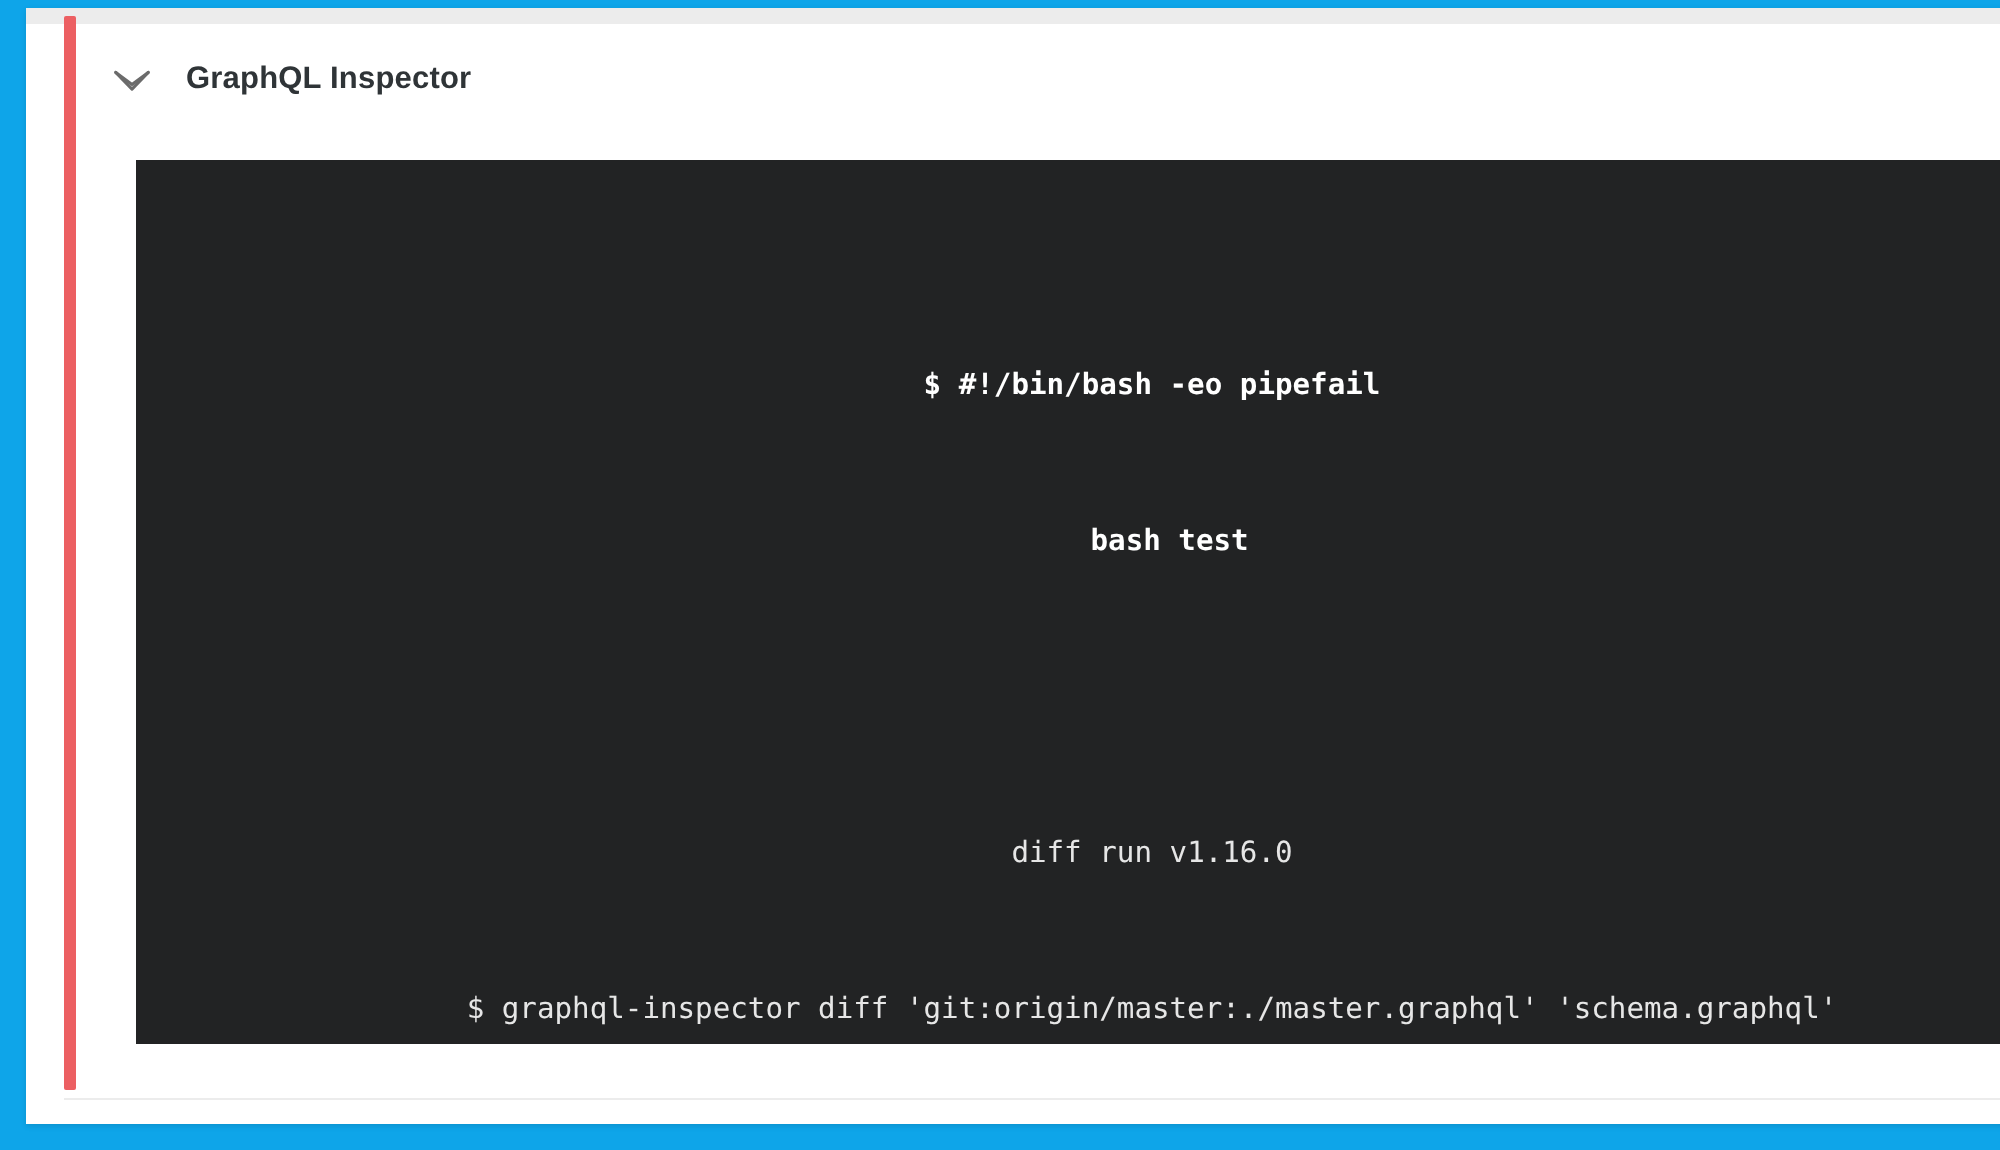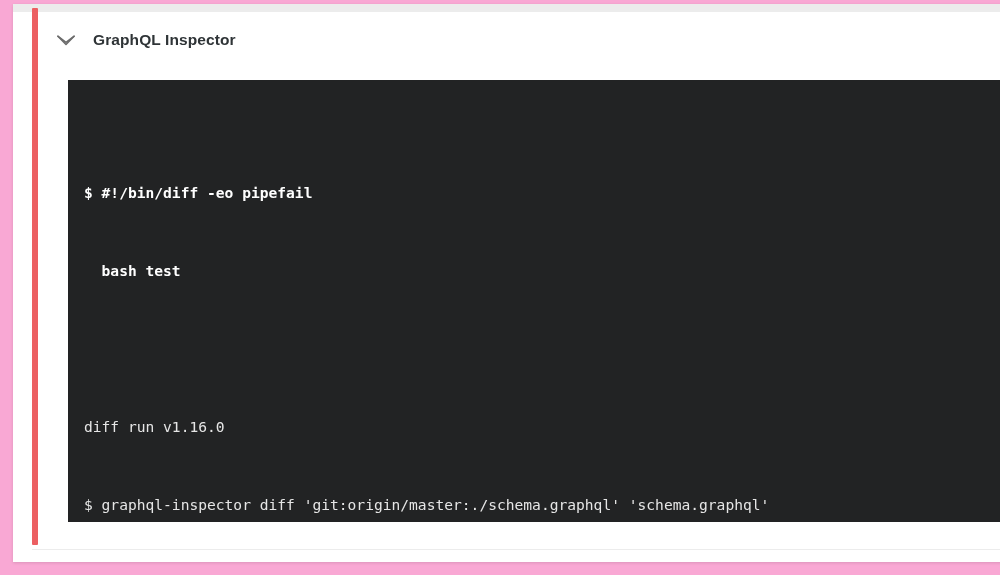--- a/index.html
+++ b/index.html
@@ -11,21 +11,22 @@
     height: 575px;
     background: #f3f3f3;
     font-family: "Liberation Sans", sans-serif;
     overflow: hidden;
   }
 
   .page {
     position: relative;
     width: 1000px;
     height: 575px;
-    background: #f9a8d4;
+    background: #0ea5e9;
+    text-align: center;
   }
 
   
   .card {
     position: absolute;
     left: 13px;
     top: 4px;
     width: 1000px;           
     height: 558px;
     background: #ffffff;
@@ -149,25 +150,25 @@
           <path d="M4.5 8.5 L12 16.2 L19.5 8.5" stroke="#6b6b6b" stroke-width="1.4" stroke-linecap="round" stroke-linejoin="round"></path>
           <path d="M4.5 8.5 L12 14.1 L19.5 8.5" stroke="#6b6b6b" stroke-width="1.4" stroke-linecap="round" stroke-linejoin="round"></path>
         </svg>
       </span>
       <span class="step-title">GraphQL Inspector</span>
     </div>
 
     <div class="terminal">
       <div class="term-inner">
 
-        <div class="line"><span class="cmd">$ #!/bin/diff -eo pipefail</span></div>
+        <div class="line"><span class="cmd">$ #!/bin/bash -eo pipefail</span></div>
         <div class="line"><span class="cmd">  bash test</span></div>
         <div class="line blank">&nbsp;</div>
         <div class="line"><span>diff run v1.16.0</span></div>
-        <div class="line"><span>$ graphql-inspector diff 'git:origin/master:./schema.graphql' 'schema.graphql'</span></div>
+        <div class="line"><span>$ graphql-inspector diff 'git:origin/master:./master.graphql' 'schema.graphql'</span></div>
         
         
         
 
         
         
 
         
 
         

